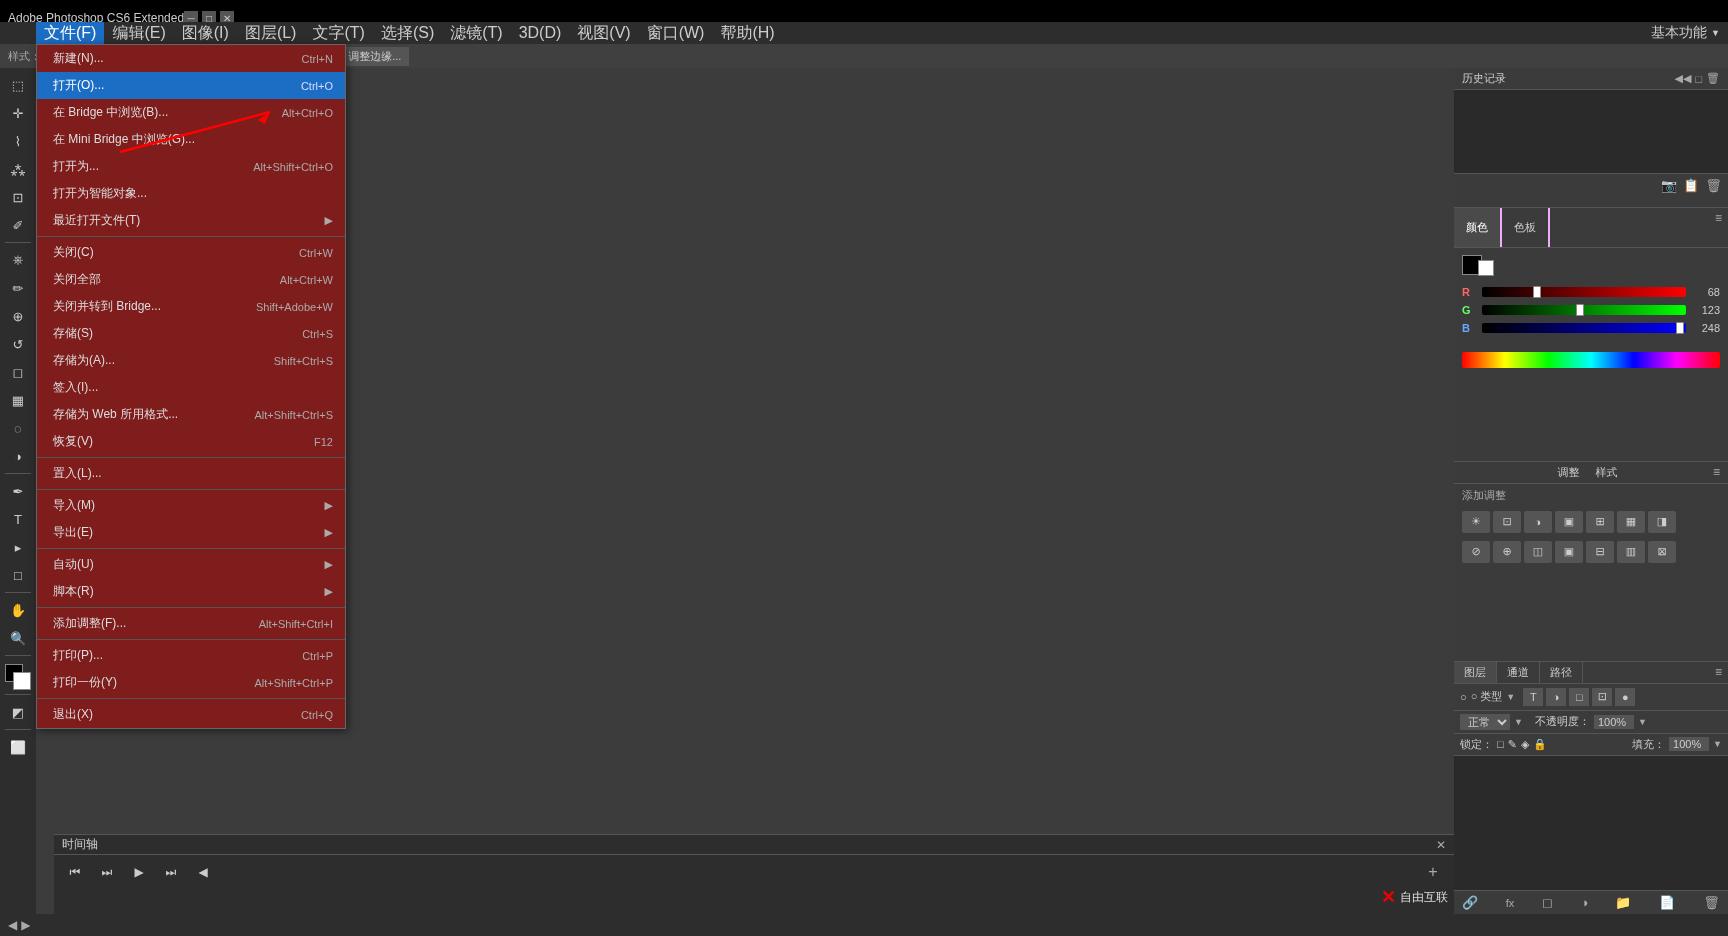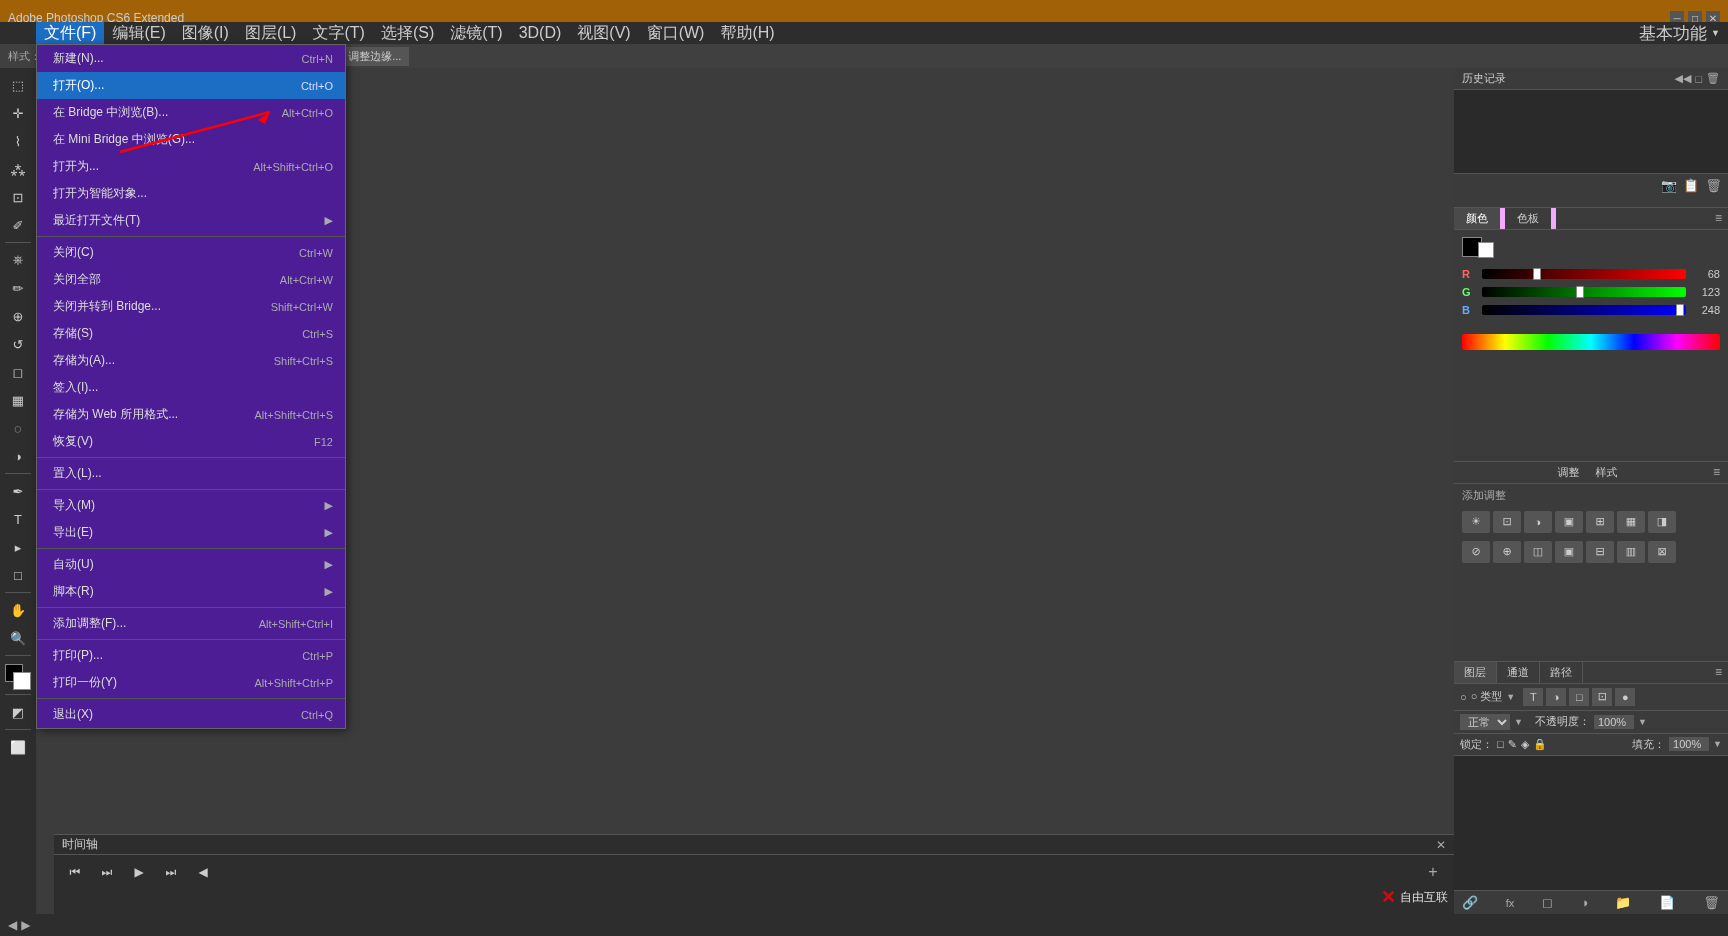--- a/index.html
+++ b/index.html
@@ -11,24 +11,24 @@
       font-size: 12px;
       color: #ccc;
       overflow: hidden;
       position: relative;
     }
 
     
     #titlebar {
       width: 100%;
       height: 36px;
-      background: #a16207;
-      display: flex;
-      align-items: center;
-      justify-content: space-between;
+      background: #000000;
+      display: flex;
+      align-items: center;
+      justify-content: flex-start;
       padding: 0 8px;
       position: absolute;
       top: 0;
       left: 0;
     }
     #titlebar-controls {
       display: flex;
       gap: 4px;
     }
     .titlebar-btn {
@@ -218,25 +218,25 @@
       flex: 1;
       background: #3b3b3b;
       display: flex;
       flex-direction: column;
     }
     .color-tab-bar {
       display: flex;
       border-bottom: 1px solid #555;
     }
     .color-tab {
-      padding: 3px 12px;
+      padding: 12px 12px;
       font-size: 11px;
       color: #ccc;
       cursor: pointer;
-      border-right: 5px solid #f0abfc;
+      border-right: 2px solid #f0abfc;
     }
     .color-tab.active {
       background: #4a4a4a;
       color: #fff;
     }
 
     
     .color-sliders {
       padding: 8px;
     }
@@ -395,21 +395,21 @@
       left: 0;
       right: 0;
       bottom: 0;
       z-index: 100;
     }
     #file-menu {
       position: absolute;
       top: 0;
       left: 36px;
       width: 310px;
-      background: #4c1d95;
+      background: #7f1d1d;
       border: 1px solid #666;
       box-shadow: 2px 2px 8px rgba(0,0,0,0.5);
       z-index: 200;
     }
     .menu-item-row {
       display: flex;
       align-items: center;
       justify-content: space-between;
       padding: 5px 12px 5px 16px;
       cursor: pointer;
@@ -481,21 +481,21 @@
   <div class="menu-item">图层(L)</div>
   <div class="menu-item">文字(T)</div>
   <div class="menu-item">选择(S)</div>
   <div class="menu-item">滤镜(T)</div>
   <div class="menu-item">3D(D)</div>
   <div class="menu-item">视图(V)</div>
   <div class="menu-item">窗口(W)</div>
   <div class="menu-item">帮助(H)</div>
   <div style="flex:1"></div>
   <div style="display:flex;align-items:center;gap:4px;margin-right:8px;">
-    <span style="color:#ccc;font-size:17px;text-align:right;">基本功能</span>
+    <span style="color:#ccc;font-size:14px;text-align:right;">基本功能</span>
     <span style="color:#ccc;font-size:9px;cursor:pointer;">▼</span>
   </div>
 </div>
 
 <div id="toolbar-bar">
   <span style="color:#aaa;font-size:11px;">样式：</span>
   <select style="background:#555;color:#ccc;border:none;font-size:11px;padding:1px 4px;">
     <option>正常</option>
   </select>
   <span style="width:40px;color:#aaa;font-size:11px;">宽度：</span>
@@ -747,21 +747,21 @@
       <span class="menu-shortcut">Ctrl+W</span>
     </div>
 
     <div class="menu-item-row">
       <span>关闭全部</span>
       <span class="menu-shortcut">Alt+Ctrl+W</span>
     </div>
 
     <div class="menu-item-row">
       <span>关闭并转到 Bridge...</span>
-      <span class="menu-shortcut">Shift+Ctrl+W</span>
+      <span class="menu-shortcut">Shift+Adobe+W</span>
     </div>
 
     <div class="menu-item-row">
       <span>存储(S)</span>
       <span class="menu-shortcut">Ctrl+S</span>
     </div>
 
     <div class="menu-item-row">
       <span>存储为(A)...</span>
       <span class="menu-shortcut">Shift+Ctrl+S</span>

